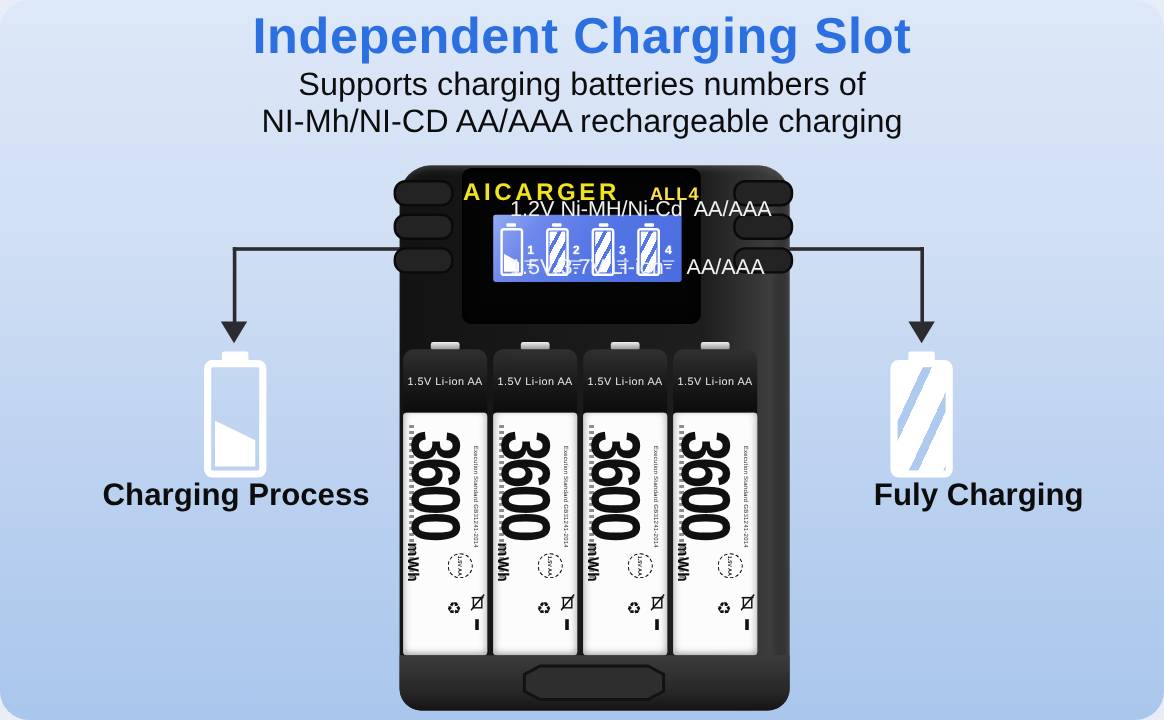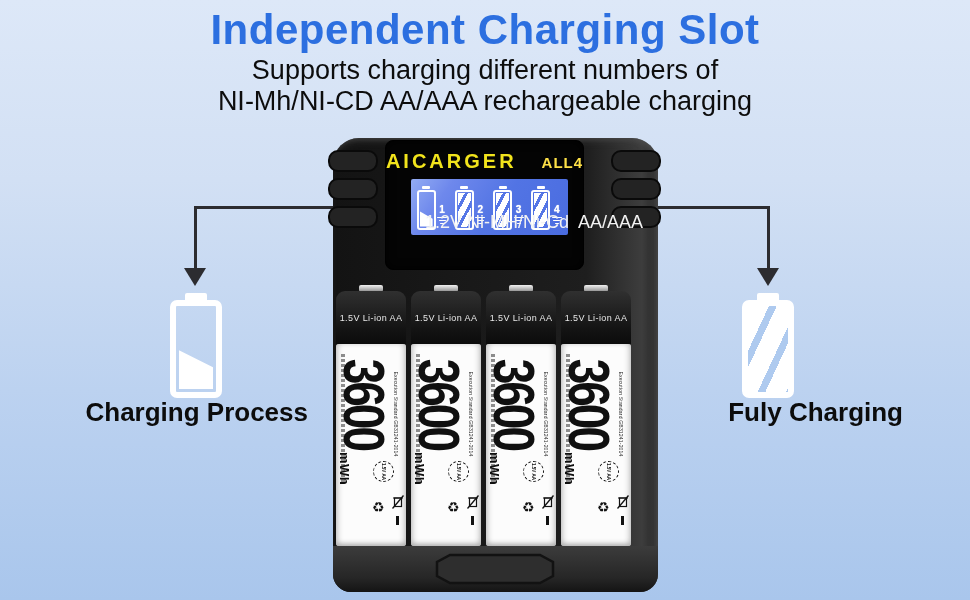--- a/index.html
+++ b/index.html
@@ -1,18 +1,18 @@
 <!DOCTYPE html>
 <html><head>
 <meta charset="utf-8">
 <style>
   html,body{margin:0;padding:0;background:#e8eef8;}
   .scene{position:relative;width:970px;height:600px;overflow:hidden;
     font-family:"Liberation Sans",sans-serif;
-    background:linear-gradient(180deg,#dde8f8 0%,#d2e0f4 30%,#bcd2f0 65%,#a9c6ec 100%);}
+    background:linear-gradient(180deg,#dde8f8 0%,#d2e0f4 30%,#bcd2f0 65%,#a9c6ec 100%);border-radius:24px;}
   
   .title{position:absolute;top:6px;left:0;width:100%;text-align:center;
     font-size:42px;font-weight:bold;color:#2c6fe0;letter-spacing:0.5px;}
   .subtitle{position:absolute;top:55px;left:0;width:100%;text-align:center;
     font-size:27px;line-height:31px;color:#0d0d0d;}
   
   .charger{position:absolute;left:333px;top:138px;width:325px;height:454px;
     background:linear-gradient(90deg,#131313,#1e1e1e 78%,#3d3d3d 95%,#262626);
     border-radius:26px 26px 18px 18px;
     box-shadow:inset 0 6px 8px -5px #4a4a4a, inset -5px 0 9px -4px rgba(130,130,130,.55);}
@@ -99,21 +99,21 @@
   .lab-l{left:58px;top:397px;}
   .lab-r{left:653px;top:397px;}
 </style>
 </head>
 <body>
 
 <div class="scene">
 
   <div class="title">Independent Charging Slot</div>
   <div class="subtitle">
-    <div>Supports charging different numbers of</div>
+    <div>Supports charging batteries numbers of</div>
     <div>NI-Mh/NI-CD AA/AAA rechargeable charging</div>
   </div>
 
   <div class="ann ahl"></div>
   <div class="ann avl"></div>
   <div class="ahead hdl"></div>
 
   <div class="ann ahr"></div>
   <div class="ann avr"></div>
   <div class="ahead hdr"></div>
@@ -190,20 +190,21 @@
             <span class="waves">
                 <i class="w1"></i>
                 <i class="w2"></i>
                 <i class="w3"></i>
               </span>
           </div>
         </div>
       </div>
       <div class="lcd-specs">
         <div>1.2V Ni-MH/Ni-Cd  AA/AAA</div>
+        <div>1.5V/3.7V Li-ion    AA/AAA</div>
       </div>
     </div>
 
     <div class="bay b1">
       <div class="nub"></div>
       <div class="cell-cap">
           <span>1.5V Li-ion AA</span>
         </div>
       <div class="cell-body">
         <div class="micro"></div>

